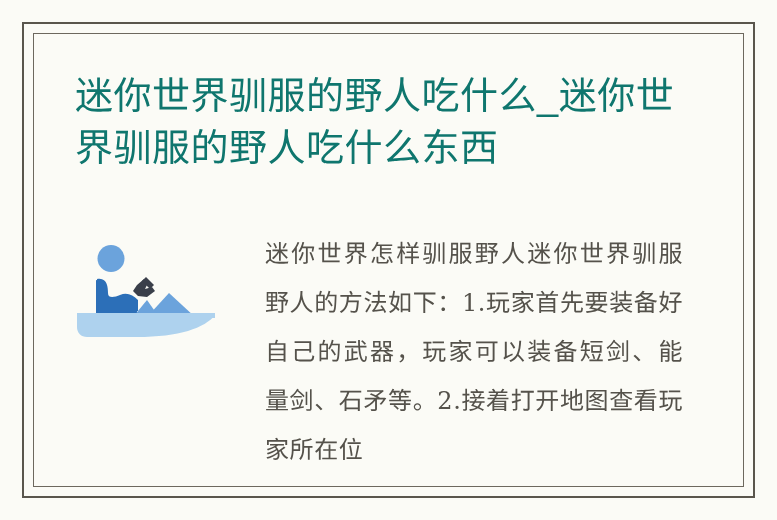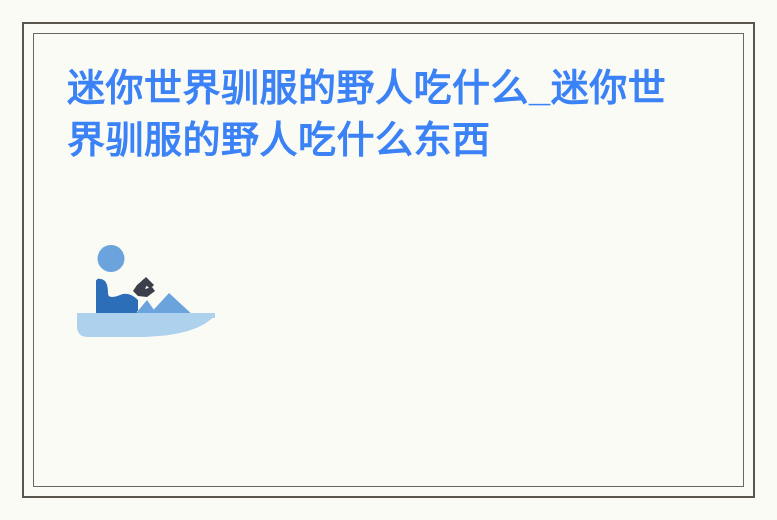--- a/index.html
+++ b/index.html
@@ -44,27 +44,27 @@
     border: 1px solid #6d685e;
     box-sizing: border-box;
   }
 
   
   #article-title {
     position: absolute;
     left: 33px;
     top: 28px;
     width: 600px;
-    margin: 0;
+    margin: 8px;
     font-family: "Liberation Sans", "DejaVu Sans", sans-serif;
     font-size: 38px;
-    font-weight: 700;
+    font-weight: 400;
     line-height: 52px;
     letter-spacing: 0.5px;
-    color: #3b82f6;
+    color: #0f766e;
     white-space: pre-line;
   }
 
   
   #content-area {
     position: absolute;
     left: 33px;
     top: 176px;
     right: 20px;
     bottom: 20px;
@@ -129,19 +129,20 @@
             <path d="M71 32 L79 40 L75 44 L67 36 Z" fill="#3a3f4a"></path>
 
             <path d="M72 72 L94 48 L120 72 Z" fill="#6ba3dc"></path>
             <path d="M58 72 L72 55 L84 72 Z" fill="#6ba3dc"></path>
 
             <path d="M2 70 L140 70 C130 83 104 92 62 92 L12 92 C6 92 2 88 2 82 Z" fill="#aed2ee"></path>
             <rect x="2" y="68" width="138" height="5" fill="#aed2ee"></rect>
           </svg>
         </div>
 
+        <p id="article-body">迷你世界怎样驯服野人迷你世界驯服野人的方法如下：1.玩家首先要装备好自己的武器，玩家可以装备短剑、能量剑、石矛等。2.接着打开地图查看玩家所在位</p>
 
       </div>
 
     </div>
   </div>
 
 </div>
 
 </body></html>

